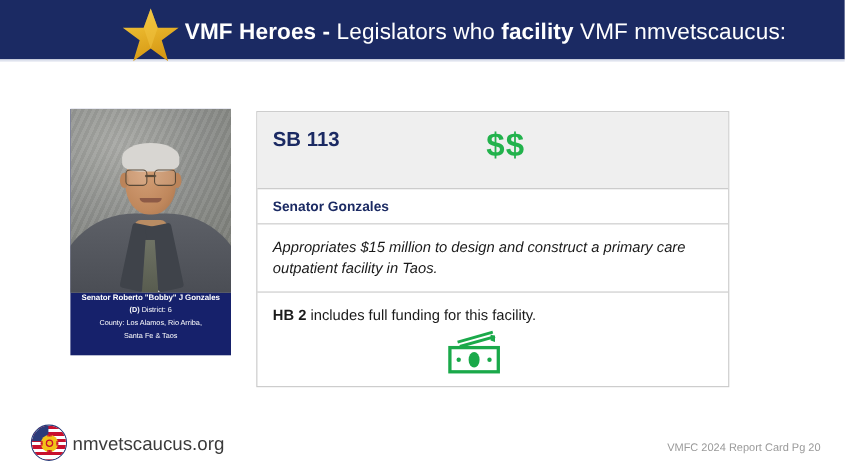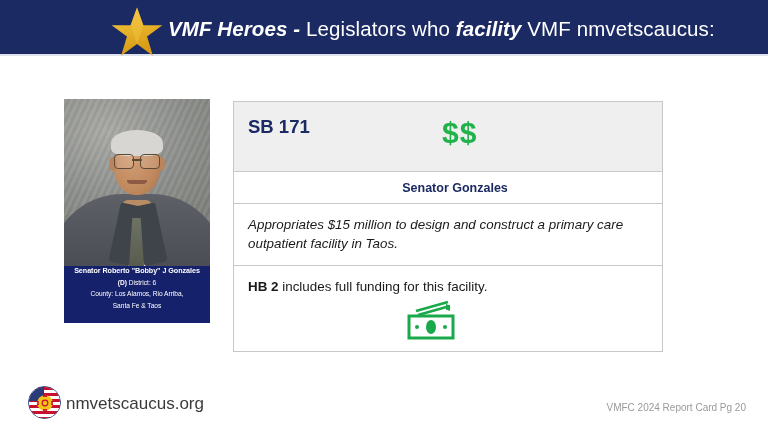--- a/index.html
+++ b/index.html
@@ -47,21 +47,20 @@
     height: 30px;
     line-height: 30px;
     color: #ffffff;
     font-size: 20.5px;
     letter-spacing: 0.1px;
     white-space: nowrap;
     z-index: 3;
   }
   .banner-title .b {
     font-weight: bold;
-    font-style: italic;
   }
   .banner-title .n {
     font-weight: normal;
   }
 
   
   .photo-block {
     position: absolute;
     left: 64px;
     top: 99px;
@@ -293,21 +292,20 @@
   .row-sponsor {
     height: 32px;
     padding: 8px 0 0 14px;
     box-sizing: border-box;
   }
   .sponsor-name {
     color: #1b2a63;
     font-weight: bold;
     font-size: 12.5px;
     line-height: 17px;
-    text-align: center;
   }
 
   .row-summary {
     padding: 11px 18px 12px 14px;
     box-sizing: border-box;
   }
   .summary-text {
     color: #1a1a1a;
     font-size: 13.4px;
     line-height: 19px;
@@ -437,21 +435,21 @@
     <div class="line1">Senator Roberto "Bobby" J Gonzales</div>
     <div class="line2"><span class="d">(D)</span><span> District: 6</span></div>
     <div>County: Los Alamos, Rio Arriba,</div>
     <div>Santa Fe &amp; Taos</div>
   </div>
 </div>
 
 <div class="card">
 
   <div class="card-row row-header">
-    <div class="bill-number">SB 171</div>
+    <div class="bill-number">SB 113</div>
     <div class="dollars">$$</div>
   </div>
 
   <div class="card-row row-sponsor">
     <div class="sponsor-name">Senator Gonzales</div>
   </div>
 
   <div class="card-row row-summary">
     <div class="summary-text">Appropriates $15 million to design and construct a primary care outpatient facility in Taos.</div>
   </div>

